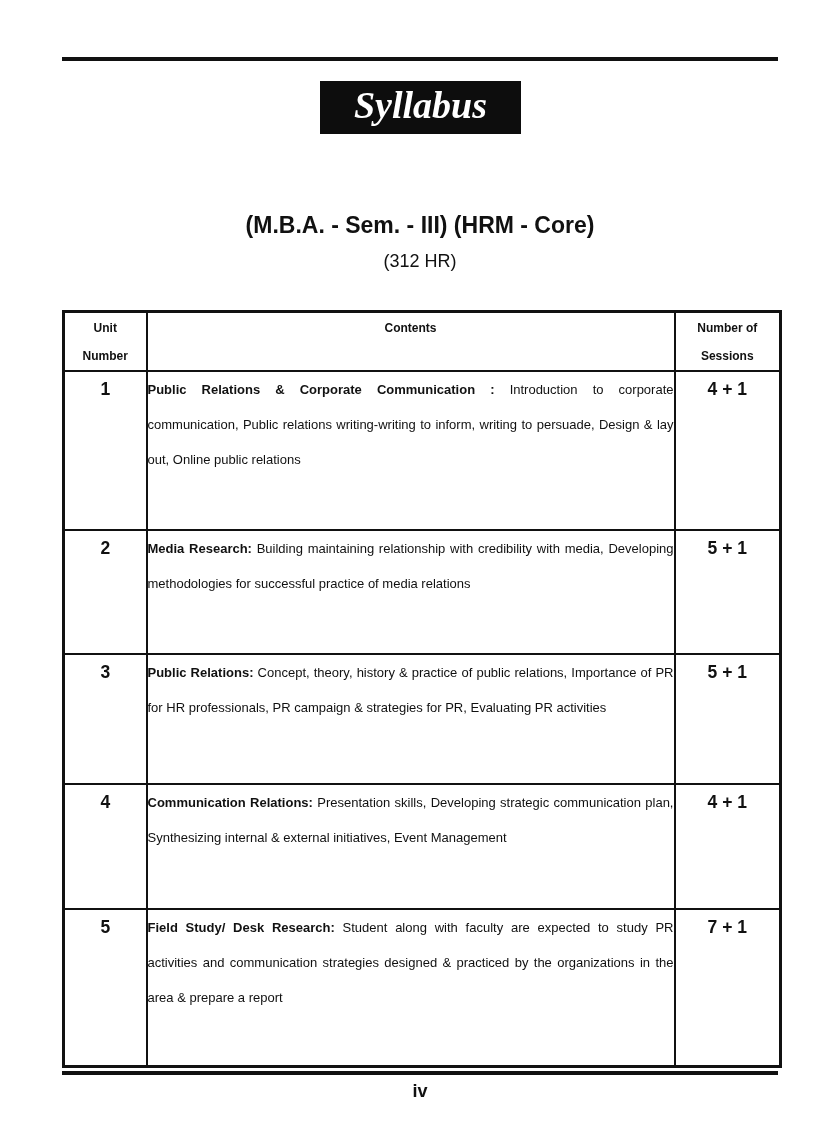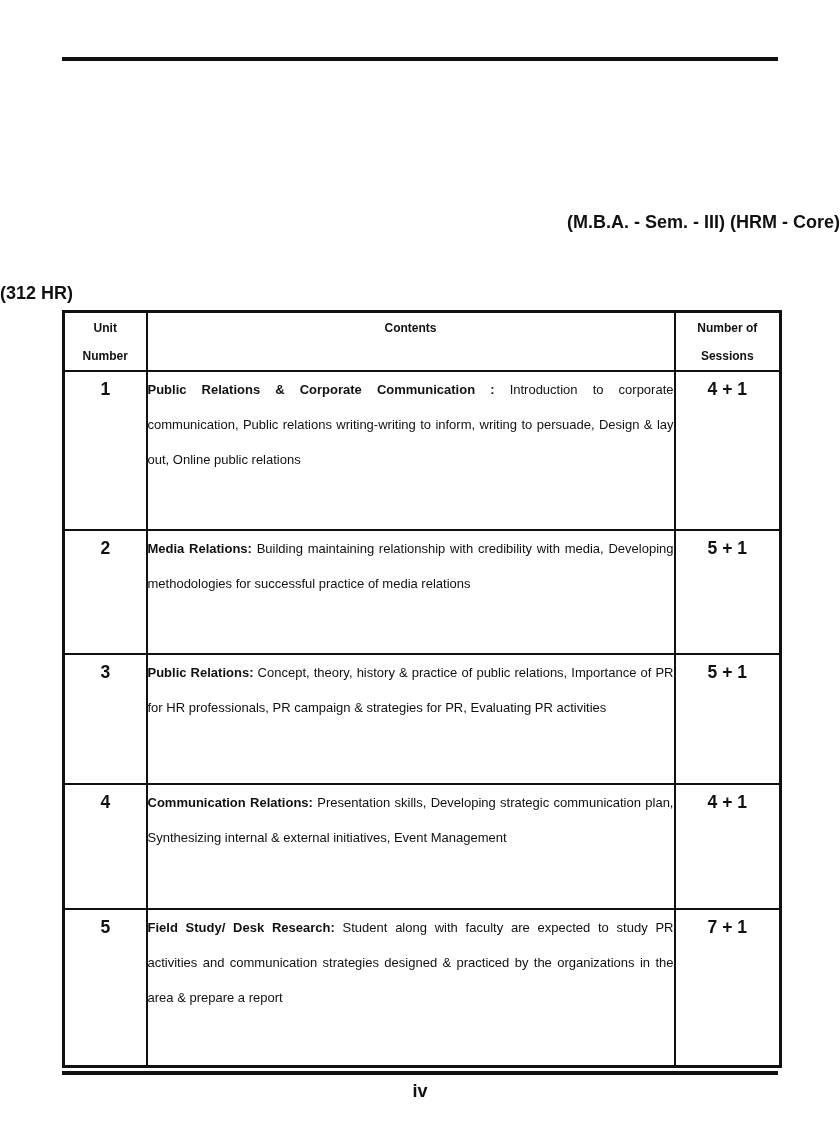--- a/index.html
+++ b/index.html
@@ -27,25 +27,25 @@
     font-style: italic; font-weight: 700;
     font-size: 38px; line-height: 1;
     padding-bottom: 5px;
   }
   .title {
     position: absolute; top: 172px; left: 0; width: 100%;
     text-align: center; font-weight: 700; font-size: 21.5px;
   }
   .subtitle {
     position: absolute; top: 212px; left: 0; width: 100%;
-    text-align: right; font-weight: 700; font-size: 18px;
+    text-align: center; font-weight: 700; font-size: 23px;
   }
   .course-code {
     position: absolute; top: 251px; left: 0; width: 100%;
-    text-align: left; font-weight: 700; font-size: 18px; margin-top: 32px;
+    text-align: center; font-weight: 400; font-size: 18px;
   }
   table.syllabus {
     position: absolute; left: 62px; top: 310px;
     width: 717px;
     border-collapse: collapse; table-layout: fixed;
     border: 3px solid #111111;
   }
   table.syllabus th, table.syllabus td {
     border: 2px solid #111111;
     vertical-align: top;
@@ -86,20 +86,23 @@
     text-align: center; font-weight: 700; font-size: 18px;
   }
 </style>
 </head>
 <body>
 
 <div class="page">
 
   <div class="top-rule"></div>
 
+  <div class="banner">
+    <span class="banner-label">Syllabus</span>
+  </div>
 
   <div class="subtitle">(M.B.A. - Sem. - III) (HRM - Core)</div>
   <div class="course-code">(312 HR)</div>
 
   <table class="syllabus">
     <colgroup>
       <col style="width:83px">
       <col style="width:528px">
       <col style="width:106px">
     </colgroup>
@@ -123,21 +126,21 @@
         <td class="unit-cell">1</td>
         <td class="contents-cell">
           <span class="lead">Public Relations &amp; Corporate Communication :</span>
           <span>Introduction to corporate communication, Public relations writing-writing to inform, writing to persuade, Design &amp; lay out, Online public relations</span>
         </td>
         <td class="sessions-cell">4 + 1</td>
       </tr>
       <tr>
         <td class="unit-cell">2</td>
         <td class="contents-cell">
-          <span class="lead">Media Relations:</span>
+          <span class="lead">Media Research:</span>
           <span>Building maintaining relationship with credibility with media, Developing methodologies for successful practice of media relations</span>
         </td>
         <td class="sessions-cell">5 + 1</td>
       </tr>
       <tr>
         <td class="unit-cell">3</td>
         <td class="contents-cell">
           <span class="lead">Public Relations:</span>
           <span>Concept, theory, history &amp; practice of public relations, Importance of PR for HR professionals, PR campaign &amp; strategies for PR, Evaluating PR activities</span>
         </td>

